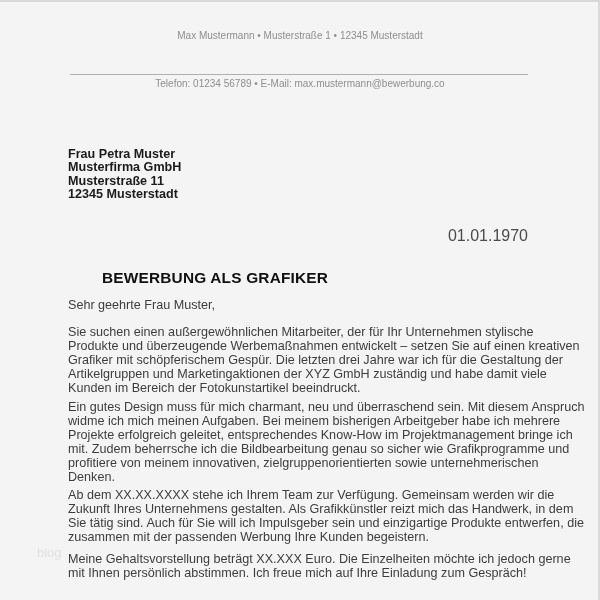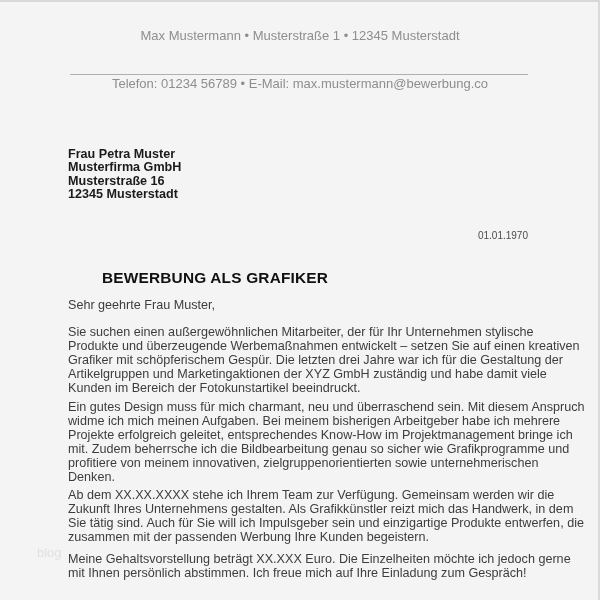--- a/index.html
+++ b/index.html
@@ -15,21 +15,21 @@
     overflow: hidden;
     border-top: 2px solid #d8d8d8;
     border-right: 2px solid #dadada;
     box-sizing: border-box;
   }
   .letterhead-line {
     position: absolute;
     left: 0; width: 600px;
     text-align: center;
     color: #8e8e8e;
-    font-size: 13px;
+    font-size: 10px;
     line-height: 14px;
   }
   .lh1 { top: 27px; }
   .lh2 { top: 51px; margin-top: 24px; }
   .lh-rule {
     position: absolute;
     top: 72px; left: 70px; width: 458px; height: 0;
     border-top: 1px solid #b0b0b0;
   }
   .recipient {
@@ -38,21 +38,21 @@
     font-weight: bold;
     color: #1b1b1b;
     font-size: 12.6px;
     line-height: 13.4px;
   }
   .date-line {
     position: absolute;
     top: 227px; left: 68px; width: 460px;
     text-align: right;
     color: #4b4b4b;
-    font-size: 10px;
+    font-size: 16px;
     line-height: 14px;
   }
   .subject {
     position: absolute;
     top: 268px; left: 68px;
     font-weight: bold;
     color: #101010;
     font-size: 15.4px;
     line-height: 16px;
     letter-spacing: 0.2px;
@@ -87,21 +87,21 @@
 
   <div class="letterhead-line lh1">Max Mustermann • Musterstraße 1 • 12345 Musterstadt</div>
 
   <div class="letterhead-line lh2">Telefon: 01234 56789 • E-Mail: max.mustermann@bewerbung.co</div>
 
   <div class="lh-rule"></div>
 
   <div class="recipient">
     <div>Frau Petra Muster</div>
     <div>Musterfirma GmbH</div>
-    <div>Musterstraße 16</div>
+    <div>Musterstraße 11</div>
     <div>12345 Musterstadt</div>
   </div>
 
   <div class="date-line">01.01.1970</div>
 
   <div class="subject">BEWERBUNG ALS GRAFIKER</div>
 
   <div class="body-text salutation">Sehr geehrte Frau Muster,</div>
 
   <div class="body-text para-1">Sie suchen einen außergewöhnlichen Mitarbeiter, der für Ihr Unternehmen stylische

